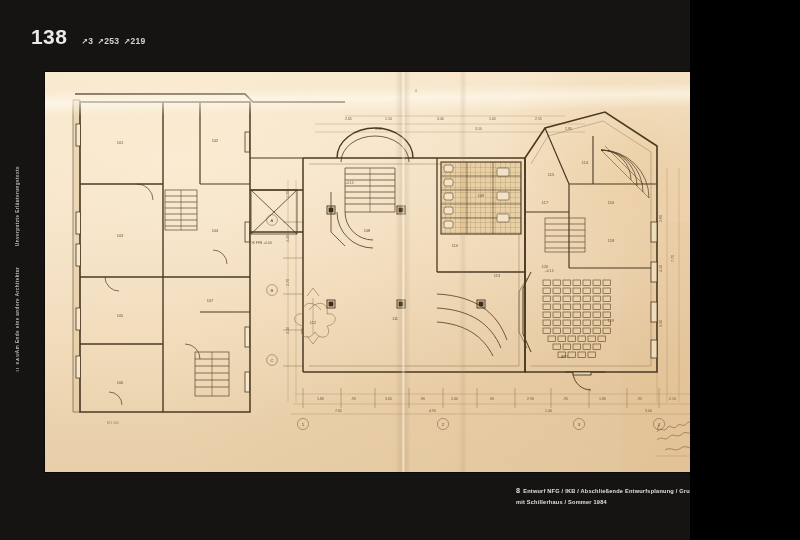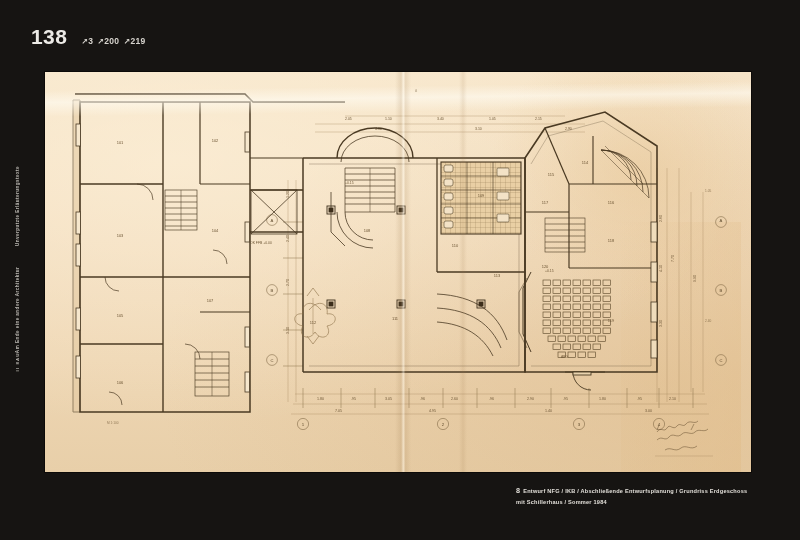--- a/index.html
+++ b/index.html
@@ -1,20 +1,20 @@
 <!DOCTYPE html>
 <html><head>
 <meta charset="utf-8">
 <title>Book Page 138 — Architectural Floor Plan</title>
 <style>
   html,body{margin:0;padding:0;background:#000;}
   body{width:800px;height:540px;overflow:hidden;
        font-family:"Liberation Sans","DejaVu Sans",sans-serif;}
 
-  #page{position:relative;width:800px;height:540px;background:#161412;overflow:hidden;}
+  #page{position:relative;width:690px;height:540px;background:#161412;overflow:hidden;}
 
   
   #folio{position:absolute;left:31px;top:26px;display:flex;align-items:baseline;gap:14px;}
   #folio .num{color:#eceae6;font-size:21px;font-weight:700;letter-spacing:.4px;line-height:1;}
   #folio .refs{color:#d6d3cd;font-size:8.5px;font-weight:700;letter-spacing:.3px;
                line-height:1;white-space:nowrap;display:flex;gap:4px;align-items:center;}
   #folio .refs span.arw{font-size:8px;}
 
   
   #vrail{position:absolute;left:0;top:0;width:34px;height:540px;}
@@ -65,21 +65,21 @@
   <div id="vrail">
     <div class="vtxt" id="vtxt-a">Unverputzte Erläuterungstexte</div>
     <div class="vtxt" id="vtxt-b">Am Ende eine andere Architektur</div>
     <div class="vtxt" id="vtxt-c">II 8AU</div>
   </div>
 
   <div id="folio">
     <div class="num">138</div>
     <div class="refs">
       <span><span class="arw">↗</span><span>3</span></span>
-      <span><span class="arw">↗</span><span>200</span></span>
+      <span><span class="arw">↗</span><span>253</span></span>
       <span><span class="arw">↗</span><span>219</span></span>
     </div>
   </div>
 
   <div id="sheet">
     <div class="paper-tone"></div>
     <div class="stain"></div>
     <div class="stain2"></div>
 
     <svg id="plan-svg" viewBox="0 0 706 400" preserveAspectRatio="none">

